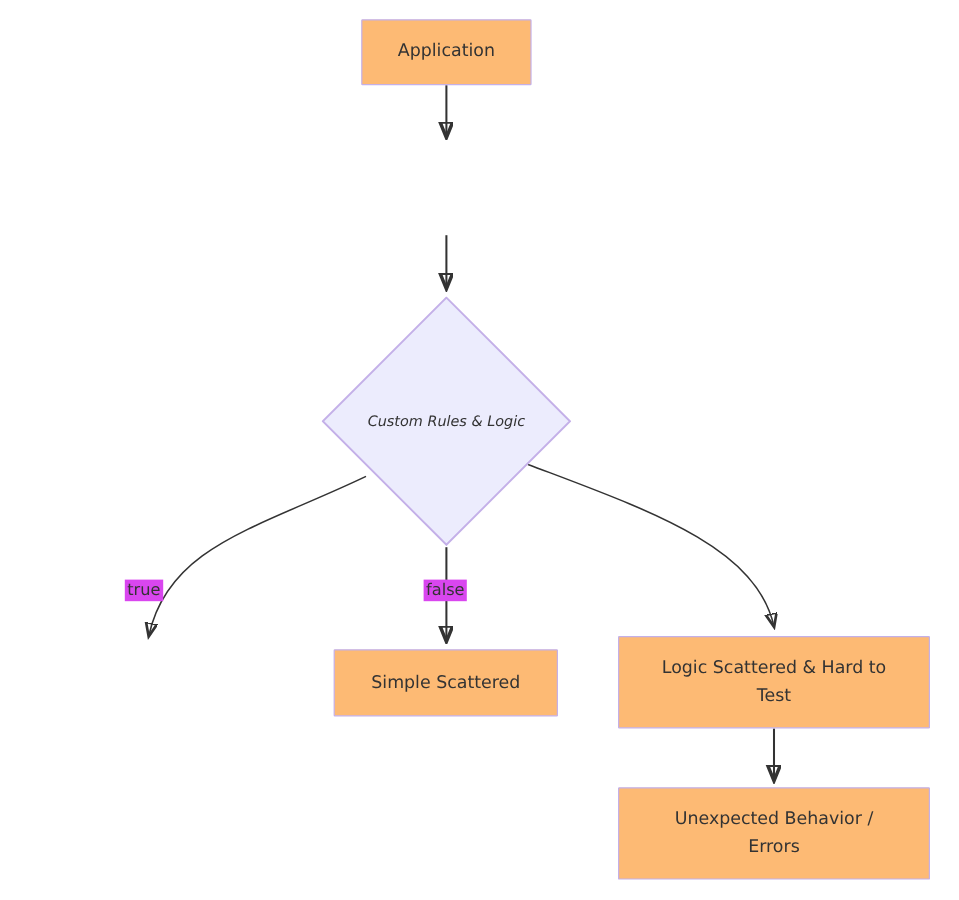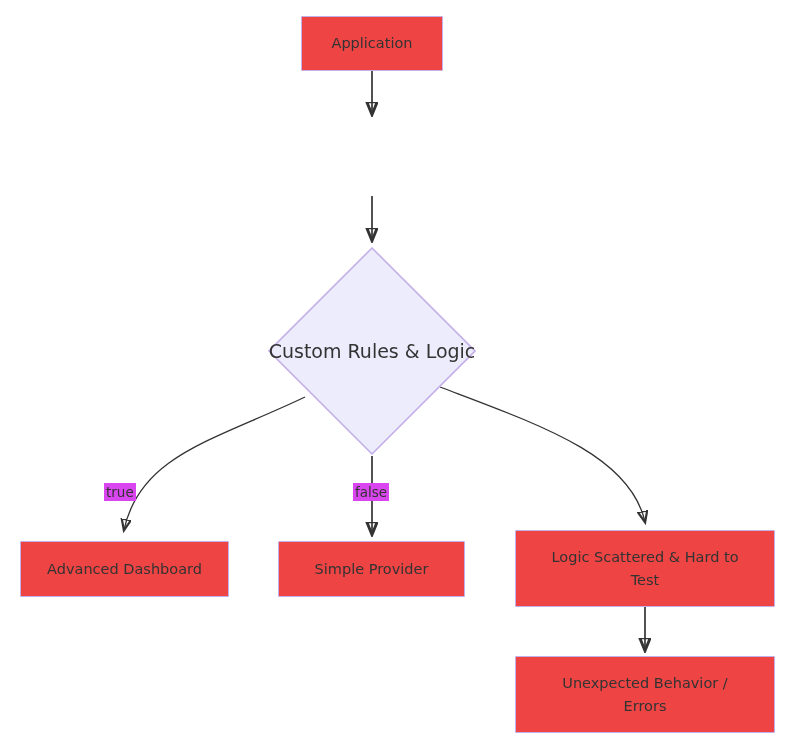--- a/index.html
+++ b/index.html
@@ -17,21 +17,21 @@
   #flowchart {
     position: absolute;
     top: 0;
     left: 0;
     width: 799px;
     height: 750px;
   }
   .node-box {
     position: absolute;
     box-sizing: border-box;
-    background: #ef4444;
+    background: #fdba74;
     border: 1.4px solid #c4b0e8;
     border-radius: 1px;
     display: flex;
     align-items: center;
     justify-content: center;
     text-align: center;
     color: #333333;
     font-size: 14.5px;
     line-height: 1.55;
     padding: 4px 10px;
@@ -50,23 +50,24 @@
     position: absolute;
     left: 0;
     top: 0;
     width: 100%;
     height: 100%;
   }
   .diamond-text {
     position: relative;
     z-index: 2;
     color: #333333;
-    font-size: 19px;
+    font-size: 12px;
     text-align: center;
     white-space: nowrap;
+    font-style: italic;
   }
   .edge-label {
     position: absolute;
     background: #d946ef;
     color: #333333;
     font-size: 13.5px;
     line-height: 1.2;
     padding: 1px 2px;
     white-space: nowrap;
   }
@@ -120,26 +121,23 @@
   </div>
 
 
   <div class="diamond-wrap" style="left:268px; top:247px; width:208px; height:208px;">
     <svg class="diamond-shape" viewBox="0 0 208 208" preserveAspectRatio="none">
       <polygon points="104,1 207,104 104,207 1,104" fill="#ececfd" stroke="#c4b0e8" stroke-width="1.6"></polygon>
     </svg>
     <span class="diamond-text">Custom Rules &amp; Logic</span>
   </div>
 
-  <div class="node-box" style="left:20px; top:541px; width:209px; height:56px;">
-    <span class="node-label">Advanced Dashboard</span>
-  </div>
 
   <div class="node-box" style="left:278px; top:541px; width:187px; height:56px;">
-    <span class="node-label">Simple Provider</span>
+    <span class="node-label">Simple Scattered</span>
   </div>
 
   <div class="node-box" style="left:515px; top:530px; width:260px; height:77px;">
     <span class="node-label">Logic Scattered &amp; Hard to
 Test</span>
   </div>
 
   <div class="node-box" style="left:515px; top:656px; width:260px; height:77px;">
     <span class="node-label">Unexpected Behavior /
 Errors</span>

